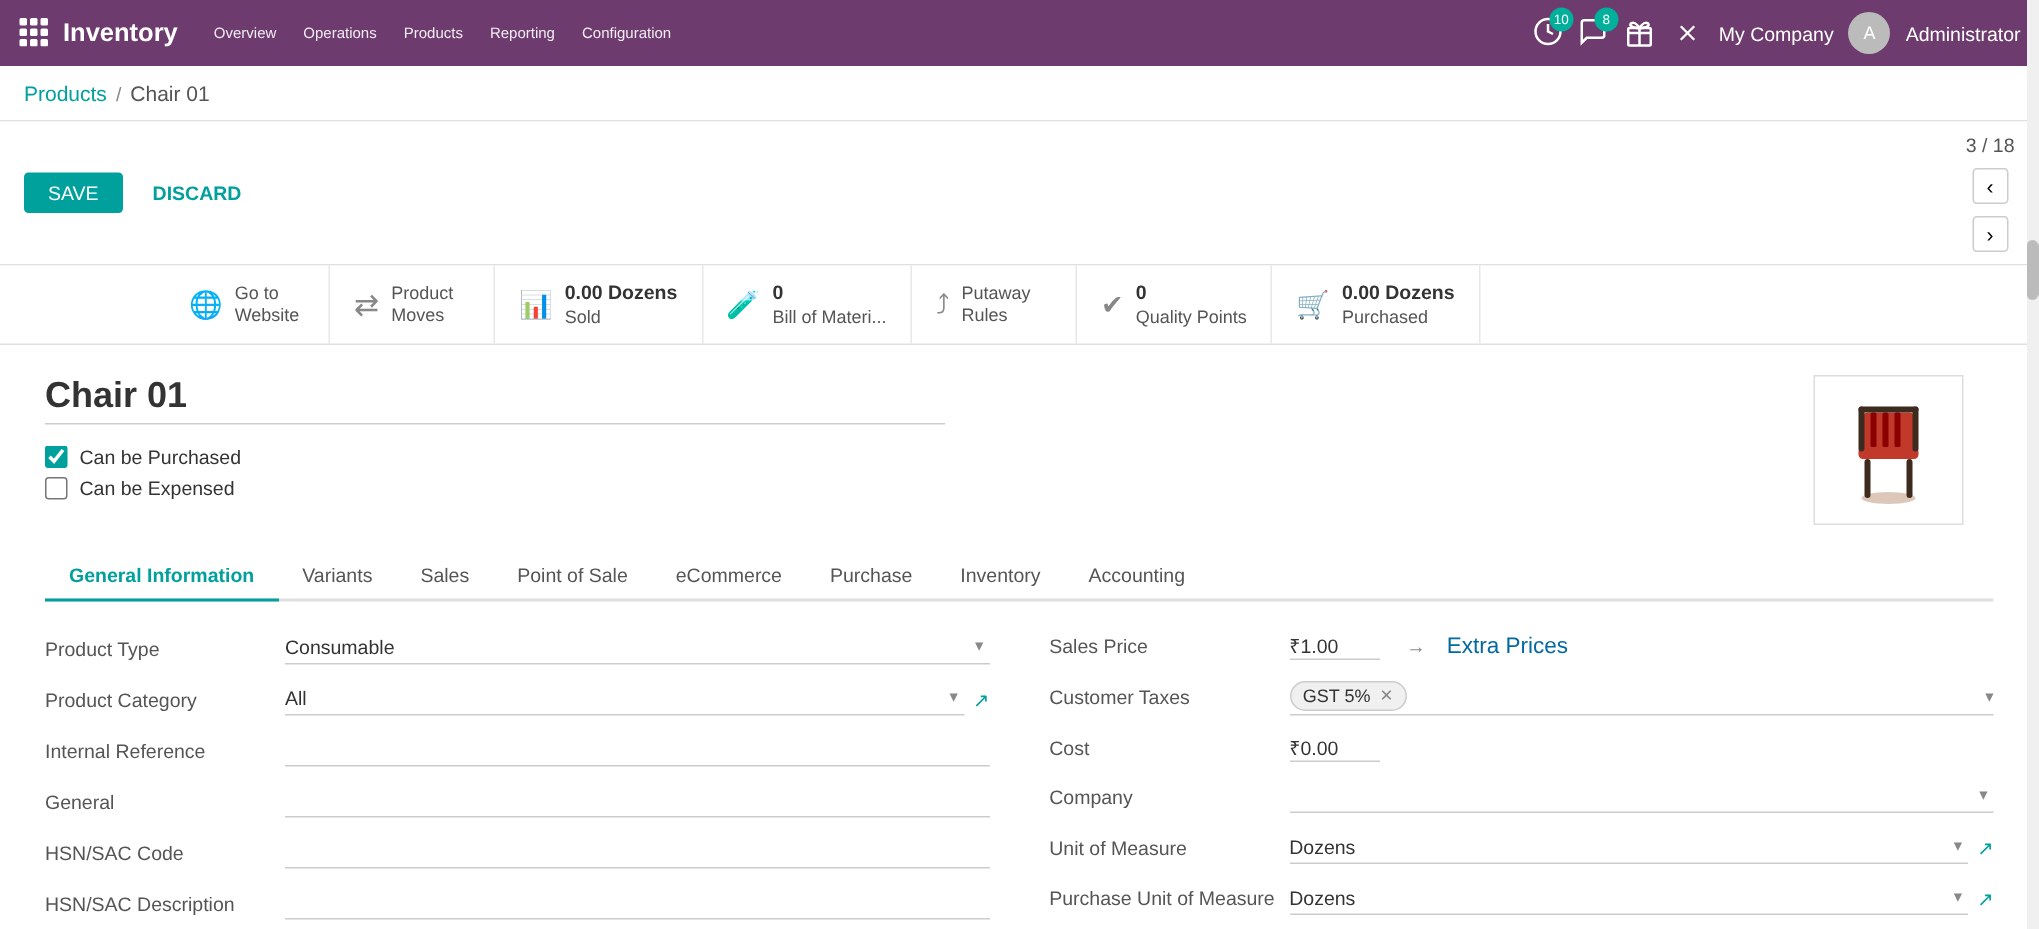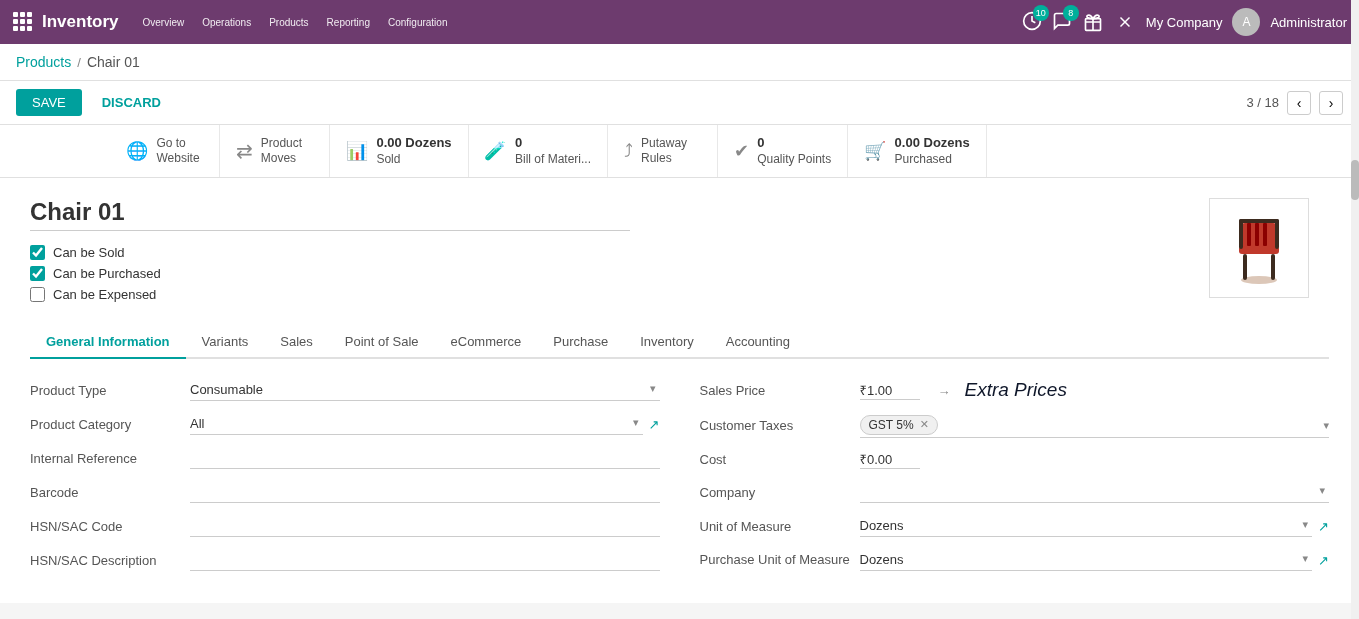--- a/index.html
+++ b/index.html
@@ -28,21 +28,21 @@
     
     .breadcrumb-bar { padding: 10px 16px; background: #fff; border-bottom: 1px solid #e0e0e0; display: flex; align-items: center; gap: 6px; }
     .breadcrumb-link { color: #00a09d; cursor: pointer; font-size: 14px; }
     .breadcrumb-sep { color: #888; }
     .breadcrumb-current { color: #555; font-size: 14px; }
 
     
     .toolbar { background: #fff; padding: 8px 16px; display: flex; align-items: center; border-bottom: 1px solid #e0e0e0; }
     .btn-save { background: #00a09d; color: #fff; border: none; padding: 6px 16px; border-radius: 3px; cursor: pointer; font-size: 13px; font-weight: normal; margin-right: 10px; }
     .btn-discard { background: transparent; color: #00a09d; border: none; padding: 6px 10px; cursor: pointer; font-size: 13px; font-weight: bold; }
-    .toolbar-right { margin-left: auto; display: flex; align-items: center; gap: 8px; color: #555; font-size: 13px; }
+    .toolbar-right { margin-left: auto; display: flex; align-items: center; gap: 8px; color: #555; font-size: 13px; flex-direction: column; }
     .nav-arrow { background: none; border: 1px solid #ccc; border-radius: 3px; width: 24px; height: 24px; cursor: pointer; display: inline-flex; align-items: center; justify-content: center; font-size: 14px; }
 
     
     .smart-buttons { background: #fff; border-bottom: 1px solid #e0e0e0; display: flex; align-items: stretch; padding: 0 16px; }
     .smart-btn { display: flex; align-items: center; gap: 8px; padding: 10px 16px; cursor: pointer; border-right: 1px solid #e8e8e8; color: #555; font-size: 12px; min-width: 110px; }
     .smart-btn-icon { font-size: 18px; color: #888; }
     .smart-btn-label { font-size: 12px; color: #555; line-height: 1.3; }
     .smart-btn-label strong { font-size: 13px; color: #333; display: block; }
 
     
@@ -65,21 +65,21 @@
     .form-col { flex: 1; }
     .field-row { display: flex; align-items: center; margin-bottom: 12px; }
     .field-label { width: 160px; font-size: 13px; color: #555; flex-shrink: 0; }
     .field-input { width: 100%; border: none; border-bottom: 1px solid #ccc; font-size: 13px; padding: 3px 0; outline: none; background: transparent; color: #333; }
     .field-select { width: 100%; border: none; border-bottom: 1px solid #ccc; font-size: 13px; padding: 3px 0; outline: none; background: transparent; color: #333; appearance: none; cursor: pointer; }
     .select-wrapper { position: relative; flex: 1; }
     .select-wrapper::after { content: '▾'; position: absolute; right: 4px; top: 3px; color: #888; pointer-events: none; font-size: 11px; }
     .field-with-ext { display: flex; align-items: center; gap: 6px; flex: 1; }
     .ext-icon { color: #00a09d; cursor: pointer; font-size: 13px; }
     .sales-price-val { font-size: 13px; color: #333; margin-right: 8px; }
-    .extra-prices-link { color: #0f172a; cursor: pointer; font-size: 19px; font-style: italic; }
+    .extra-prices-link { color: #0369a1; cursor: pointer; font-size: 15px; }
     .arrow-icon { color: #888; margin-right: 4px; }
 
     
     .tag { display: inline-flex; align-items: flex-start; gap: 4px; background: #f0f0f0; border: 1px solid #ccc; border-radius: 12px; padding: 2px 8px; font-size: 12px; color: #333; }
     .tag-close { cursor: pointer; color: #888; font-size: 11px; margin-left: 2px; }
 
     .taxes-wrapper { display: flex; align-items: center; flex: 1; border-bottom: 1px solid #ccc; padding: 2px 0; }
     .taxes-select-arrow { margin-left: auto; color: #888; font-size: 11px; cursor: pointer; }
 
     .scrollbar-right { position: fixed; right: 0; top: 0; width: 8px; height: 100%; background: #f0f0f0; }
@@ -217,24 +217,20 @@
 </div>
 
 <div class="main-content">
   <div class="content-wrapper">
     <div class="product-header">
       <div class="product-header-left">
         <input class="product-name-input" type="text" value="Chair 01" style="">
 
         <div class="checkbox-row">
           <input type="checkbox" checked="" style="">
-          <span class="checkbox-label">Can be Sold</span>
-        </div>
-        <div class="checkbox-row">
-          <input type="checkbox" checked="" style="">
           <span class="checkbox-label">Can be Purchased</span>
         </div>
         <div class="checkbox-row">
           <input type="checkbox" style="">
           <span class="checkbox-label">Can be Expensed</span>
         </div>
       </div>
 
       <div style="width:100px; height:100px; border:1px solid #ddd; display:flex; align-items:center; justify-content:center; background:#fff; margin-right: 20px; flex-shrink:0;">
         <svg width="80" height="80" viewBox="0 0 80 80">
@@ -289,21 +285,21 @@
               </select>
             </div>
             <span class="ext-icon">↗</span>
           </div>
         </div>
         <div class="field-row">
           <span class="field-label">Internal Reference</span>
           <input class="field-input" type="text" style="">
         </div>
         <div class="field-row">
-          <span class="field-label">Barcode</span>
+          <span class="field-label">General</span>
           <input class="field-input" type="text" style="">
         </div>
         <div class="field-row">
           <span class="field-label">HSN/SAC Code</span>
           <input class="field-input" type="text" style="">
         </div>
         <div class="field-row">
           <span class="field-label">HSN/SAC Description</span>
           <input class="field-input" type="text" style="">
         </div>

